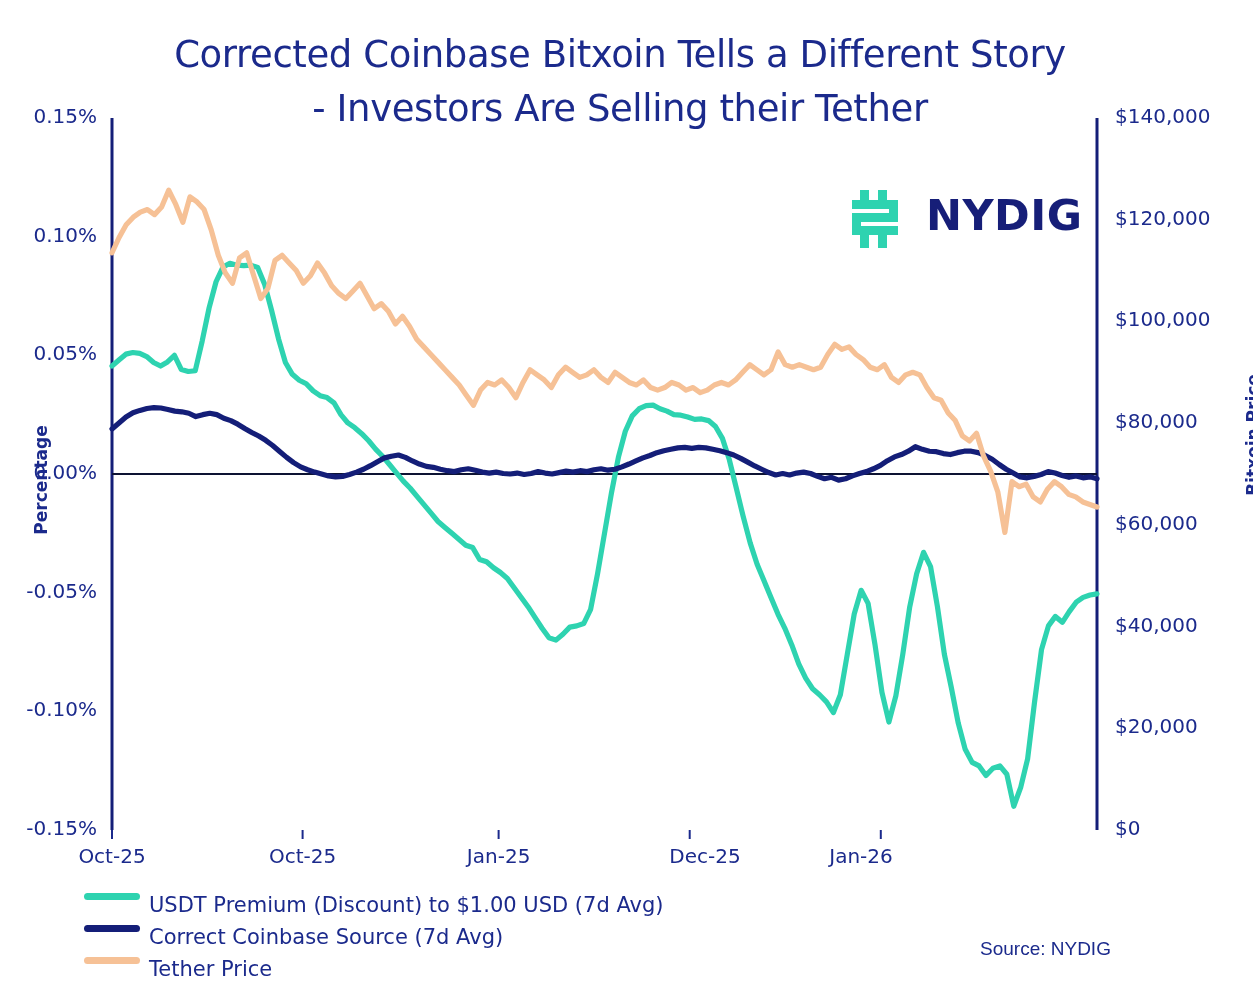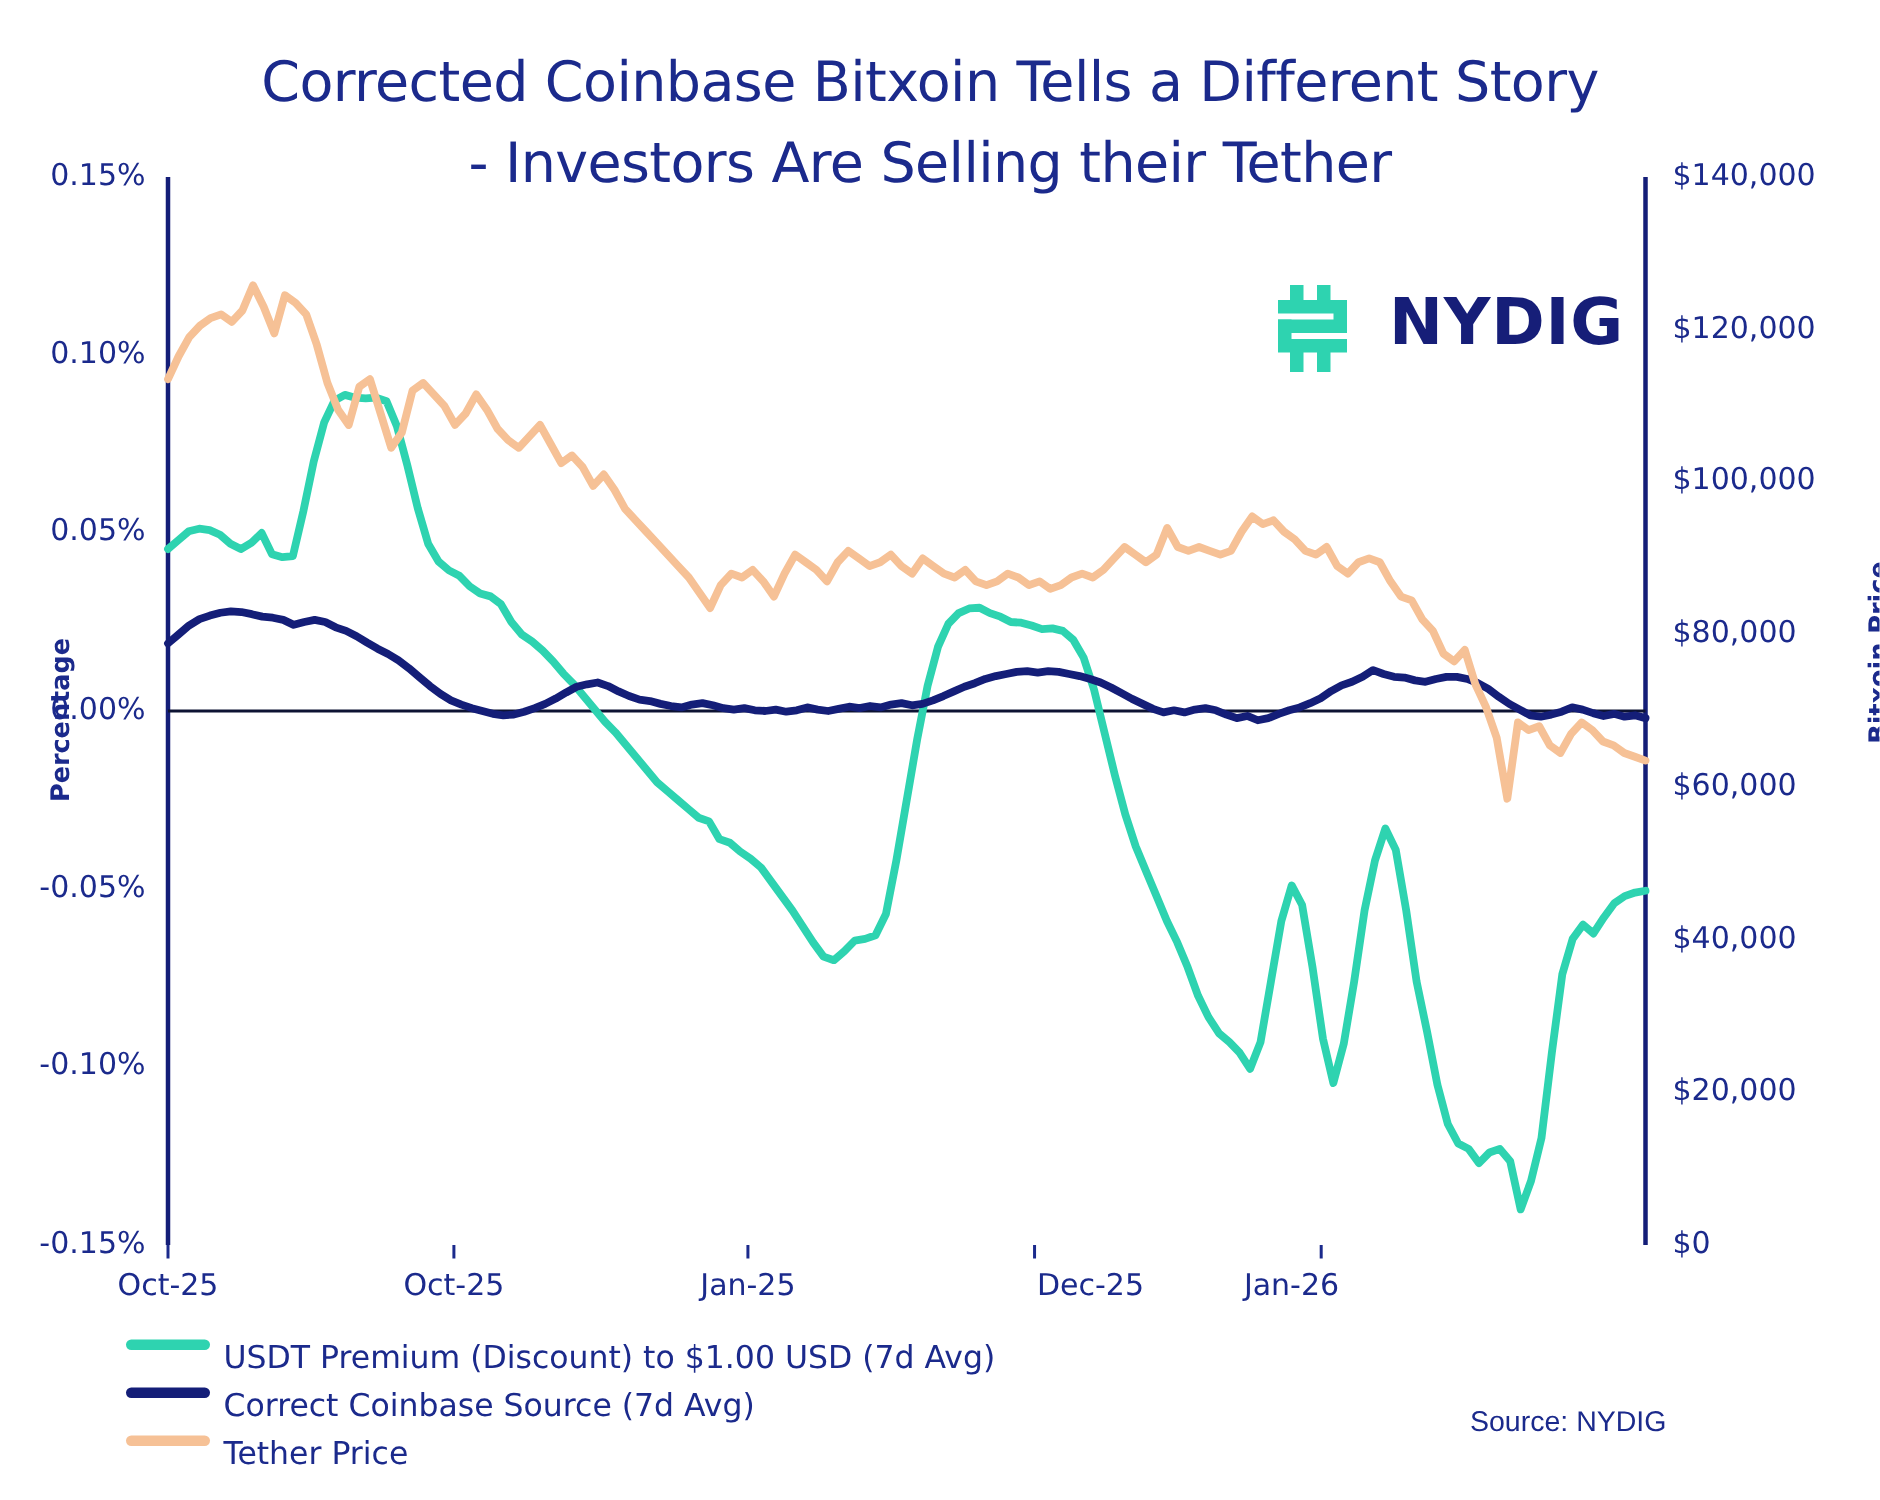--- a/index.html
+++ b/index.html
@@ -178,21 +178,21 @@
       <div class="tick-label tick-right" style="left: 1115px; top: 205.714px; width: 140px;">$120,000</div>
       <div class="tick-label tick-right" style="left: 1115px; top: 307.429px; width: 140px;">$100,000</div>
       <div class="tick-label tick-right" style="left: 1115px; top: 409.143px; width: 140px;">$80,000</div>
       <div class="tick-label tick-right" style="left: 1115px; top: 510.857px; width: 140px;">$60,000</div>
       <div class="tick-label tick-right" style="left: 1115px; top: 612.571px; width: 140px;">$40,000</div>
       <div class="tick-label tick-right" style="left: 1115px; top: 714.286px; width: 140px;">$20,000</div>
       <div class="tick-label tick-right" style="left: 1115px; top: 816px; width: 140px;">$0</div>
       <div class="tick-label tick-x" style="left: 42px; top: 844px; width: 140px;">Oct-25</div>
       <div class="tick-label tick-x" style="left: 232.597px; top: 844px; width: 140px;">Oct-25</div>
       <div class="tick-label tick-x" style="left: 428.613px; top: 844px; width: 140px;">Jan-25</div>
-      <div class="tick-label tick-x" style="left: 657px; top: 844px; width: 140px;">Dec-25</div>
+      <div class="tick-label tick-x" style="left: 635px; top: 844px; width: 140px;">Dec-25</div>
       <div class="tick-label tick-x" style="left: 791px; top: 844px; width: 140px;">Jan-26</div>
     </div>
 
   <div class="legend" id="legend">
       <div class="legend-row">
         <span class="legend-swatch" style="background: rgb(46, 211, 176);"></span>
         <span class="legend-text">USDT Premium (Discount) to $1.00 USD (7d Avg)</span>
       </div>
       <div class="legend-row">
         <span class="legend-swatch" style="background: rgb(20, 30, 120);"></span>

